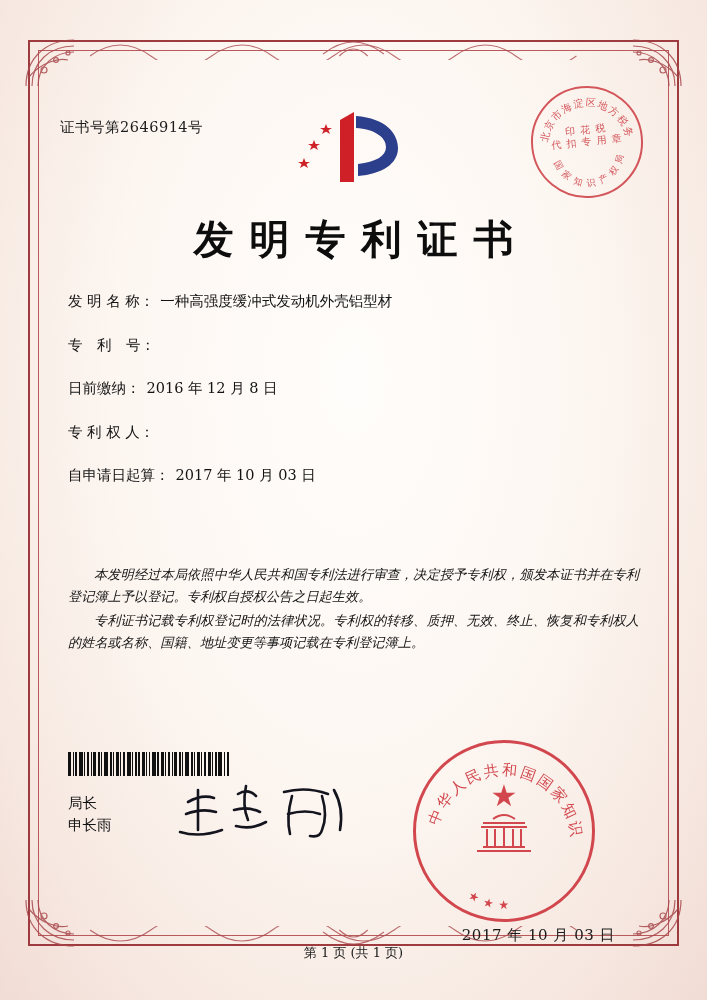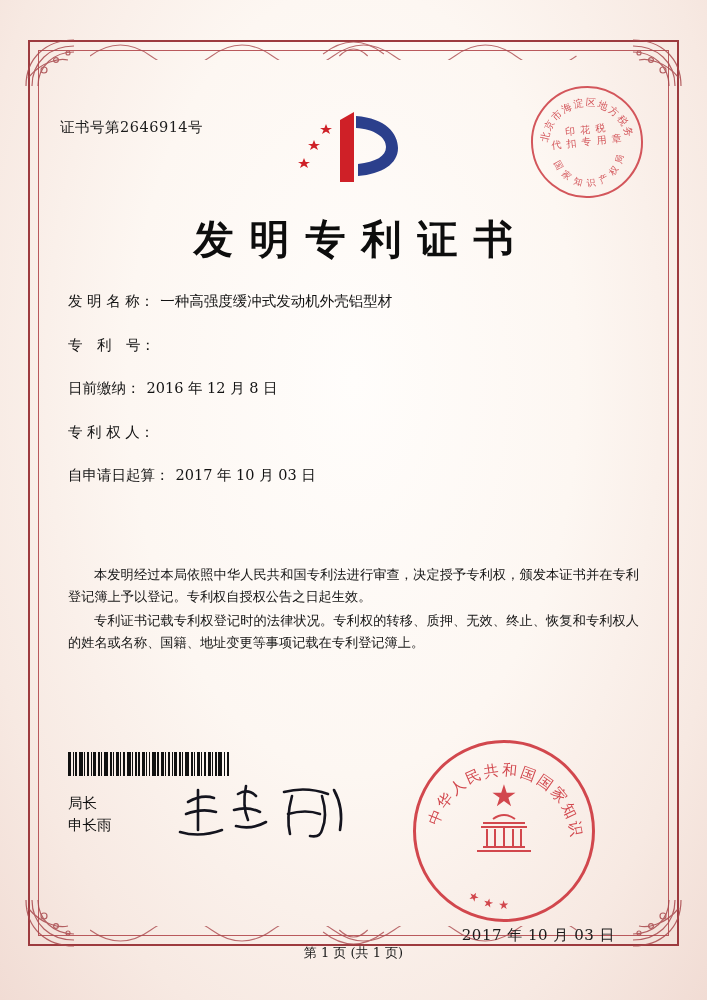--- a/index.html
+++ b/index.html
@@ -164,20 +164,21 @@
     left: 8px; right: 8px;
     top: 500px;
     font-size: 13.2px;
     line-height: 22px;
     color: #141414;
     text-align: justify;
   }
   .paragraphs p {
     margin: 0 0 2px 0;
     text-indent: 26px;
+    font-style: italic;
   }
 
   
   .barcode {
     position: absolute;
     left: 8px;
     top: 688px;
     width: 188px;
     height: 24px;
     display: flex;

